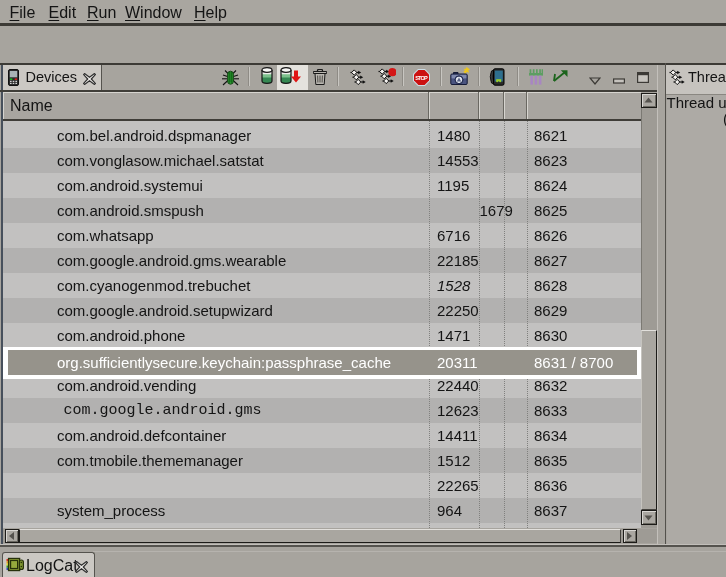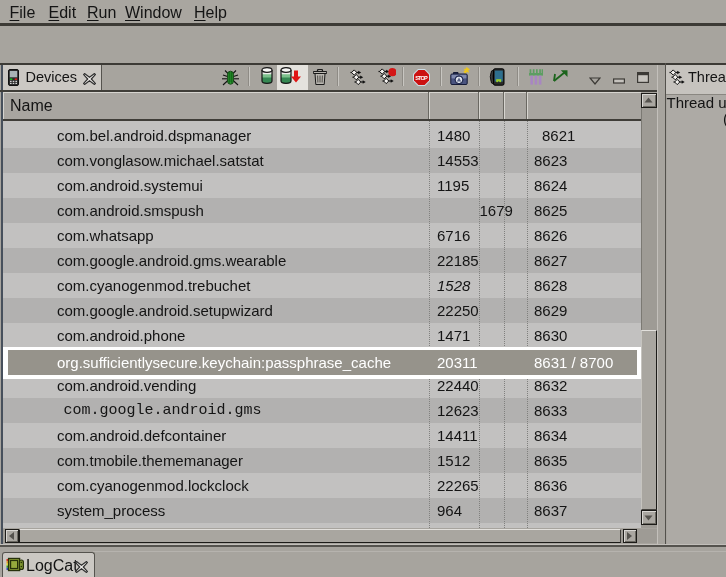--- a/index.html
+++ b/index.html
@@ -193,21 +193,21 @@
 <div class="abs" style="left:501.5px;top:0;width:1px;height:27px;background:#d6d4cf;"></div>
 <div class="abs" style="left:523.5px;top:0;width:1px;height:27px;background:#6a6862;"></div>
 <div class="abs" style="left:524.5px;top:0;width:1px;height:27px;background:#d6d4cf;"></div>
 <div class="abs txt" style="left:7.5px;top:0;line-height:27px;">Name</div>
 </div>
 
 <div class="abs" style="left:2.5px;top:121px;width:638.5px;height:407px;background:#c2c1c0;overflow:hidden;">
 <div class="abs" style="left:0;top:2px;width:638.5px;height:25px;background:#c2c1c0;"></div>
 <div class="abs txt rowtxt" style="left:54.5px;top:2px;">com.bel.android.dspmanager</div>
 <div class="abs txt rowtxt" style="left:434.5px;top:2px;">1480</div>
-<div class="abs txt rowtxt" style="left:531.5px;top:2px;margin-left:8px;">8621</div>
+<div class="abs txt rowtxt" style="left:531.5px;top:2px;">8621</div>
 <div class="abs" style="left:0;top:27px;width:638.5px;height:25px;background:#b2b1b0;"></div>
 <div class="abs txt rowtxt" style="left:54.5px;top:27px;">com.vonglasow.michael.satstat</div>
 <div class="abs txt rowtxt" style="left:434.5px;top:27px;">14553</div>
 <div class="abs txt rowtxt" style="left:531.5px;top:27px;">8623</div>
 <div class="abs" style="left:0;top:52px;width:638.5px;height:25px;background:#c2c1c0;"></div>
 <div class="abs txt rowtxt" style="left:54.5px;top:52px;">com.android.systemui</div>
 <div class="abs txt rowtxt" style="left:434.5px;top:52px;">1195</div>
 <div class="abs txt rowtxt" style="left:531.5px;top:52px;">8624</div>
 <div class="abs" style="left:0;top:77px;width:638.5px;height:25px;background:#b2b1b0;"></div>
 <div class="abs txt rowtxt" style="left:54.5px;top:77px;">com.android.smspush</div>
@@ -243,21 +243,20 @@
 <div class="abs txt rowtxt" style="left:531.5px;top:277px;">8633</div>
 <div class="abs" style="left:0;top:302px;width:638.5px;height:25px;background:#c2c1c0;"></div>
 <div class="abs txt rowtxt" style="left:54.5px;top:302px;">com.android.defcontainer</div>
 <div class="abs txt rowtxt" style="left:434.5px;top:302px;">14411</div>
 <div class="abs txt rowtxt" style="left:531.5px;top:302px;">8634</div>
 <div class="abs" style="left:0;top:327px;width:638.5px;height:25px;background:#b2b1b0;"></div>
 <div class="abs txt rowtxt" style="left:54.5px;top:327px;">com.tmobile.thememanager</div>
 <div class="abs txt rowtxt" style="left:434.5px;top:327px;">1512</div>
 <div class="abs txt rowtxt" style="left:531.5px;top:327px;">8635</div>
 <div class="abs" style="left:0;top:352px;width:638.5px;height:25px;background:#c2c1c0;"></div>
-<div class="abs txt rowtxt" style="left:54.5px;top:352px;">com.cyanogenmod.lockclock</div>
 <div class="abs txt rowtxt" style="left:434.5px;top:352px;">22265</div>
 <div class="abs txt rowtxt" style="left:531.5px;top:352px;">8636</div>
 <div class="abs" style="left:0;top:377px;width:638.5px;height:25px;background:#b2b1b0;"></div>
 <div class="abs txt rowtxt" style="left:54.5px;top:377px;">system_process</div>
 <div class="abs txt rowtxt" style="left:434.5px;top:377px;">964</div>
 <div class="abs txt rowtxt" style="left:531.5px;top:377px;">8637</div>
 <div class="abs colline" style="left:426.5px;top:0;width:1px;height:407px;"></div>
 <div class="abs colline" style="left:476.5px;top:0;width:1px;height:407px;"></div>
 <div class="abs colline" style="left:501.5px;top:0;width:1px;height:407px;"></div>
 <div class="abs colline" style="left:524.5px;top:0;width:1px;height:407px;"></div>

